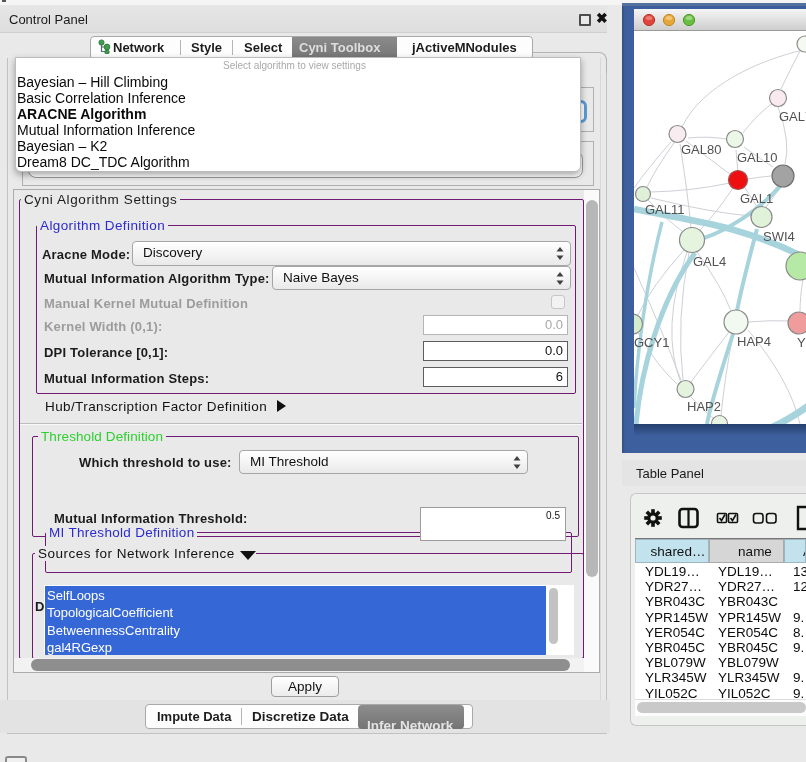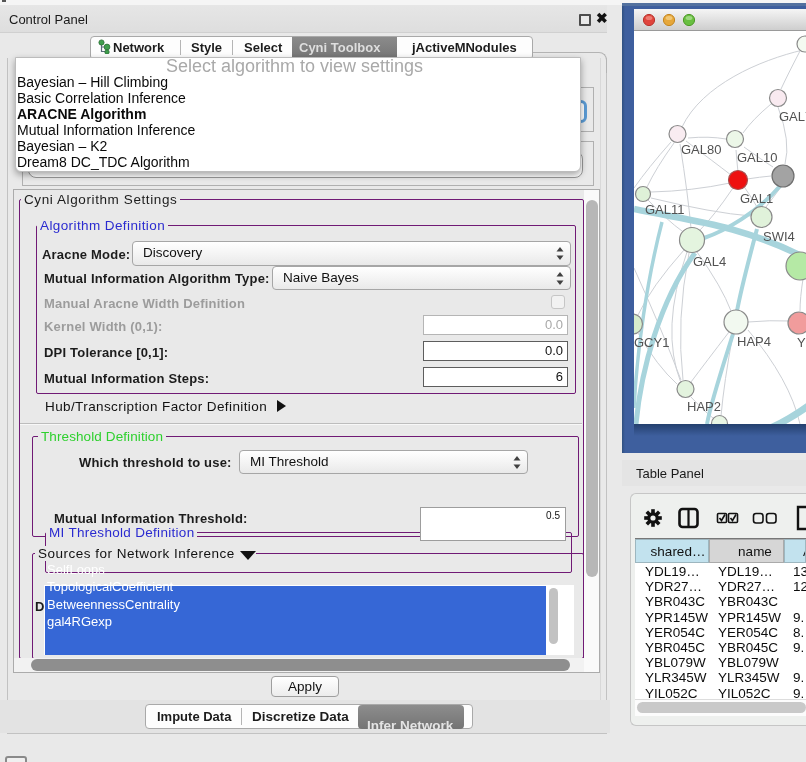--- a/index.html
+++ b/index.html
@@ -53,21 +53,21 @@
 <div class="abs" style="left:299px;top:40px;font-size:13px;font-weight:600;color:#dedede;">Cyni Toolbox</div>
 <div class="abs" style="left:412px;top:40px;font-size:13px;font-weight:600;color:#1c1c1c;">jActiveMNodules</div>
 
 <div class="abs" style="left:22px;top:87px;width:570px;height:43px;border:1px solid #b0b0b0;"></div>
 <div class="abs" style="left:30px;top:100px;width:551px;height:17px;border:3px solid #5b9bd4;border-radius:6px;background:#fff;"></div>
 <div class="abs" style="left:22px;top:141px;width:570px;height:43px;border:1px solid #b0b0b0;"></div>
 <div class="abs" style="left:28px;top:151px;width:553px;height:25px;border:1px solid #9a9a9a;border-radius:8px;background:#fff;"></div>
 
 <div class="abs" style="left:15px;top:57px;width:564px;height:113px;background:#fff;border:1px solid #bcbcbc;
      border-radius:0 0 6px 6px;box-shadow:0 3px 7px rgba(0,0,0,0.35);"></div>
-<div class="abs" style="left:15px;top:58px;width:559px;height:15px;font-size:18px;color:#a9a9a9;text-align:center;line-height:16px;">Select algorithm to view settings</div>
+<div class="abs" style="left:15px;top:58px;width:559px;height:15px;font-size:10px;color:#a9a9a9;text-align:center;line-height:16px;">Select algorithm to view settings</div>
 <div class="abs" style="left:17px;top:73.5px;font-size:14px;color:#0a0a0a;line-height:16px;">
 Bayesian – Hill Climbing<br>
 Basic Correlation Inference<br>
 <b>ARACNE Algorithm</b><br>
 Mutual Information Inference<br>
 Bayesian – K2<br>
 Dream8 DC_TDC Algorithm
 </div>
 
 <div class="abs" style="left:13px;top:189px;width:587px;height:484px;background:#e9e9e9;border:1px solid #ababab;box-sizing:border-box;"></div>
@@ -91,21 +91,21 @@
     </svg>
   </div>
 <div class="flabel" style="left:44px;top:271px;">Mutual Information Algorithm Type:</div>
 <div class="combo" style="left:272px;top:266px;width:297px;height:22px;">
     <span class="ct">Naive Bayes</span>
     <svg style="position:absolute;right:6px;top:5px;" width="8" height="13" viewBox="0 0 8 13">
       <path d="M4 0 L7.5 4.5 L0.5 4.5 Z" fill="#404040"></path>
       <path d="M4 13 L7.5 8.5 L0.5 8.5 Z" fill="#404040"></path>
     </svg>
   </div>
-<div class="flabel" style="left:44px;top:296px;color:#9c9c9c;">Manual Aracne Width Definition</div>
+<div class="flabel" style="left:44px;top:296px;color:#9c9c9c;">Manual Kernel Mutual Definition</div>
 <div class="abs" style="left:551px;top:295px;width:12px;height:12px;background:#f2f2f2;border:1px solid #c6c6c6;border-radius:3px;"></div>
 <div class="flabel" style="left:44px;top:319px;color:#9c9c9c;">Kernel Width (0,1):</div>
 <div class="tfield" style="left:423px;top:315px;width:139px;height:17px;border:1px solid #b5b5b5;padding:1px 4px 0 0;color:#a8a8a8;">0.0</div>
 <div class="flabel" style="left:44px;top:345px;">DPI Tolerance [0,1]:</div>
 <div class="tfield" style="left:423px;top:341px;width:139px;height:17px;border:1.5px solid #5d5d5d;padding:1px 4px 0 0;">0.0</div>
 <div class="flabel" style="left:44px;top:371px;">Mutual Information Steps:</div>
 <div class="tfield" style="left:423px;top:367px;width:139px;height:17px;border:1.5px solid #5d5d5d;padding:1px 4px 0 0;">6</div>
 
 <div class="abs" style="left:45px;top:399px;font-size:13.5px;font-weight:400;letter-spacing:0.4px;color:#111;">Hub/Transcription Factor Definition</div>
 <div class="abs" style="left:277px;top:400px;width:0;height:0;border-top:6.5px solid transparent;border-bottom:6.5px solid transparent;border-left:9px solid #111;"></div>
@@ -131,21 +131,21 @@
 <div class="tfield" style="left:420px;top:507px;width:139px;height:18px;border:1px solid #9d9d9d;padding:2px 5px 12px 0;font-size:10px;">0.5</div>
 
 <div class="group" style="left:32px;top:553px;width:550px;height:104px;">
   <span class="glabel" style="color:#111;left:2px;letter-spacing:0.5px;">Sources for Network Inference&nbsp;&nbsp;&nbsp;&nbsp;</span>
 </div>
 <div class="abs" style="left:240px;top:551px;width:0;height:0;border-left:8px solid transparent;border-right:8px solid transparent;border-top:9px solid #111;background:#e9e9e9;"></div>
 <div class="flabel" style="left:35px;top:599px;font-size:13px;letter-spacing:0.3px;">Data Attributes</div>
 
 <div class="abs" style="left:44px;top:585px;width:530px;height:70px;background:#fff;"></div>
 <div class="abs" style="left:45px;top:586px;width:501px;height:69px;background:#3667d6;"></div>
-<div class="abs" style="left:47px;top:561px;font-size:13px;color:#fff;line-height:17.3px;">SelfLoops<br>TopologicalCoefficient<br>BetweennessCentrality<br>gal4RGexp</div>
+<div class="abs" style="left:47px;top:587px;font-size:13px;color:#fff;line-height:17.3px;">SelfLoops<br>TopologicalCoefficient<br>BetweennessCentrality<br>gal4RGexp</div>
 <div class="abs" style="left:549px;top:588px;width:9px;height:56px;background:#c2c2c2;border-radius:5px;"></div>
 
 <div class="abs" style="left:14px;top:658px;width:570px;height:14px;background:#f2f2f2;"></div>
 <div class="abs" style="left:31px;top:659px;width:539px;height:12px;background:#8e8e8e;border-radius:6px;"></div>
 
 <div class="abs" style="left:271px;top:676px;width:66px;height:19px;background:linear-gradient(#ffffff,#ececec);
      border:1px solid #9f9f9f;border-radius:4px;text-align:center;font-size:13.5px;color:#111;line-height:19px;">Apply</div>
 
 <div class="abs" style="left:0;top:700px;width:610px;height:33px;background:#e3e3e3;"></div>
 <div class="abs" style="left:145px;top:704px;width:328px;height:25px;background:#fdfdfd;border:1px solid #a9a9a9;border-radius:4px;box-sizing:border-box;"></div>

